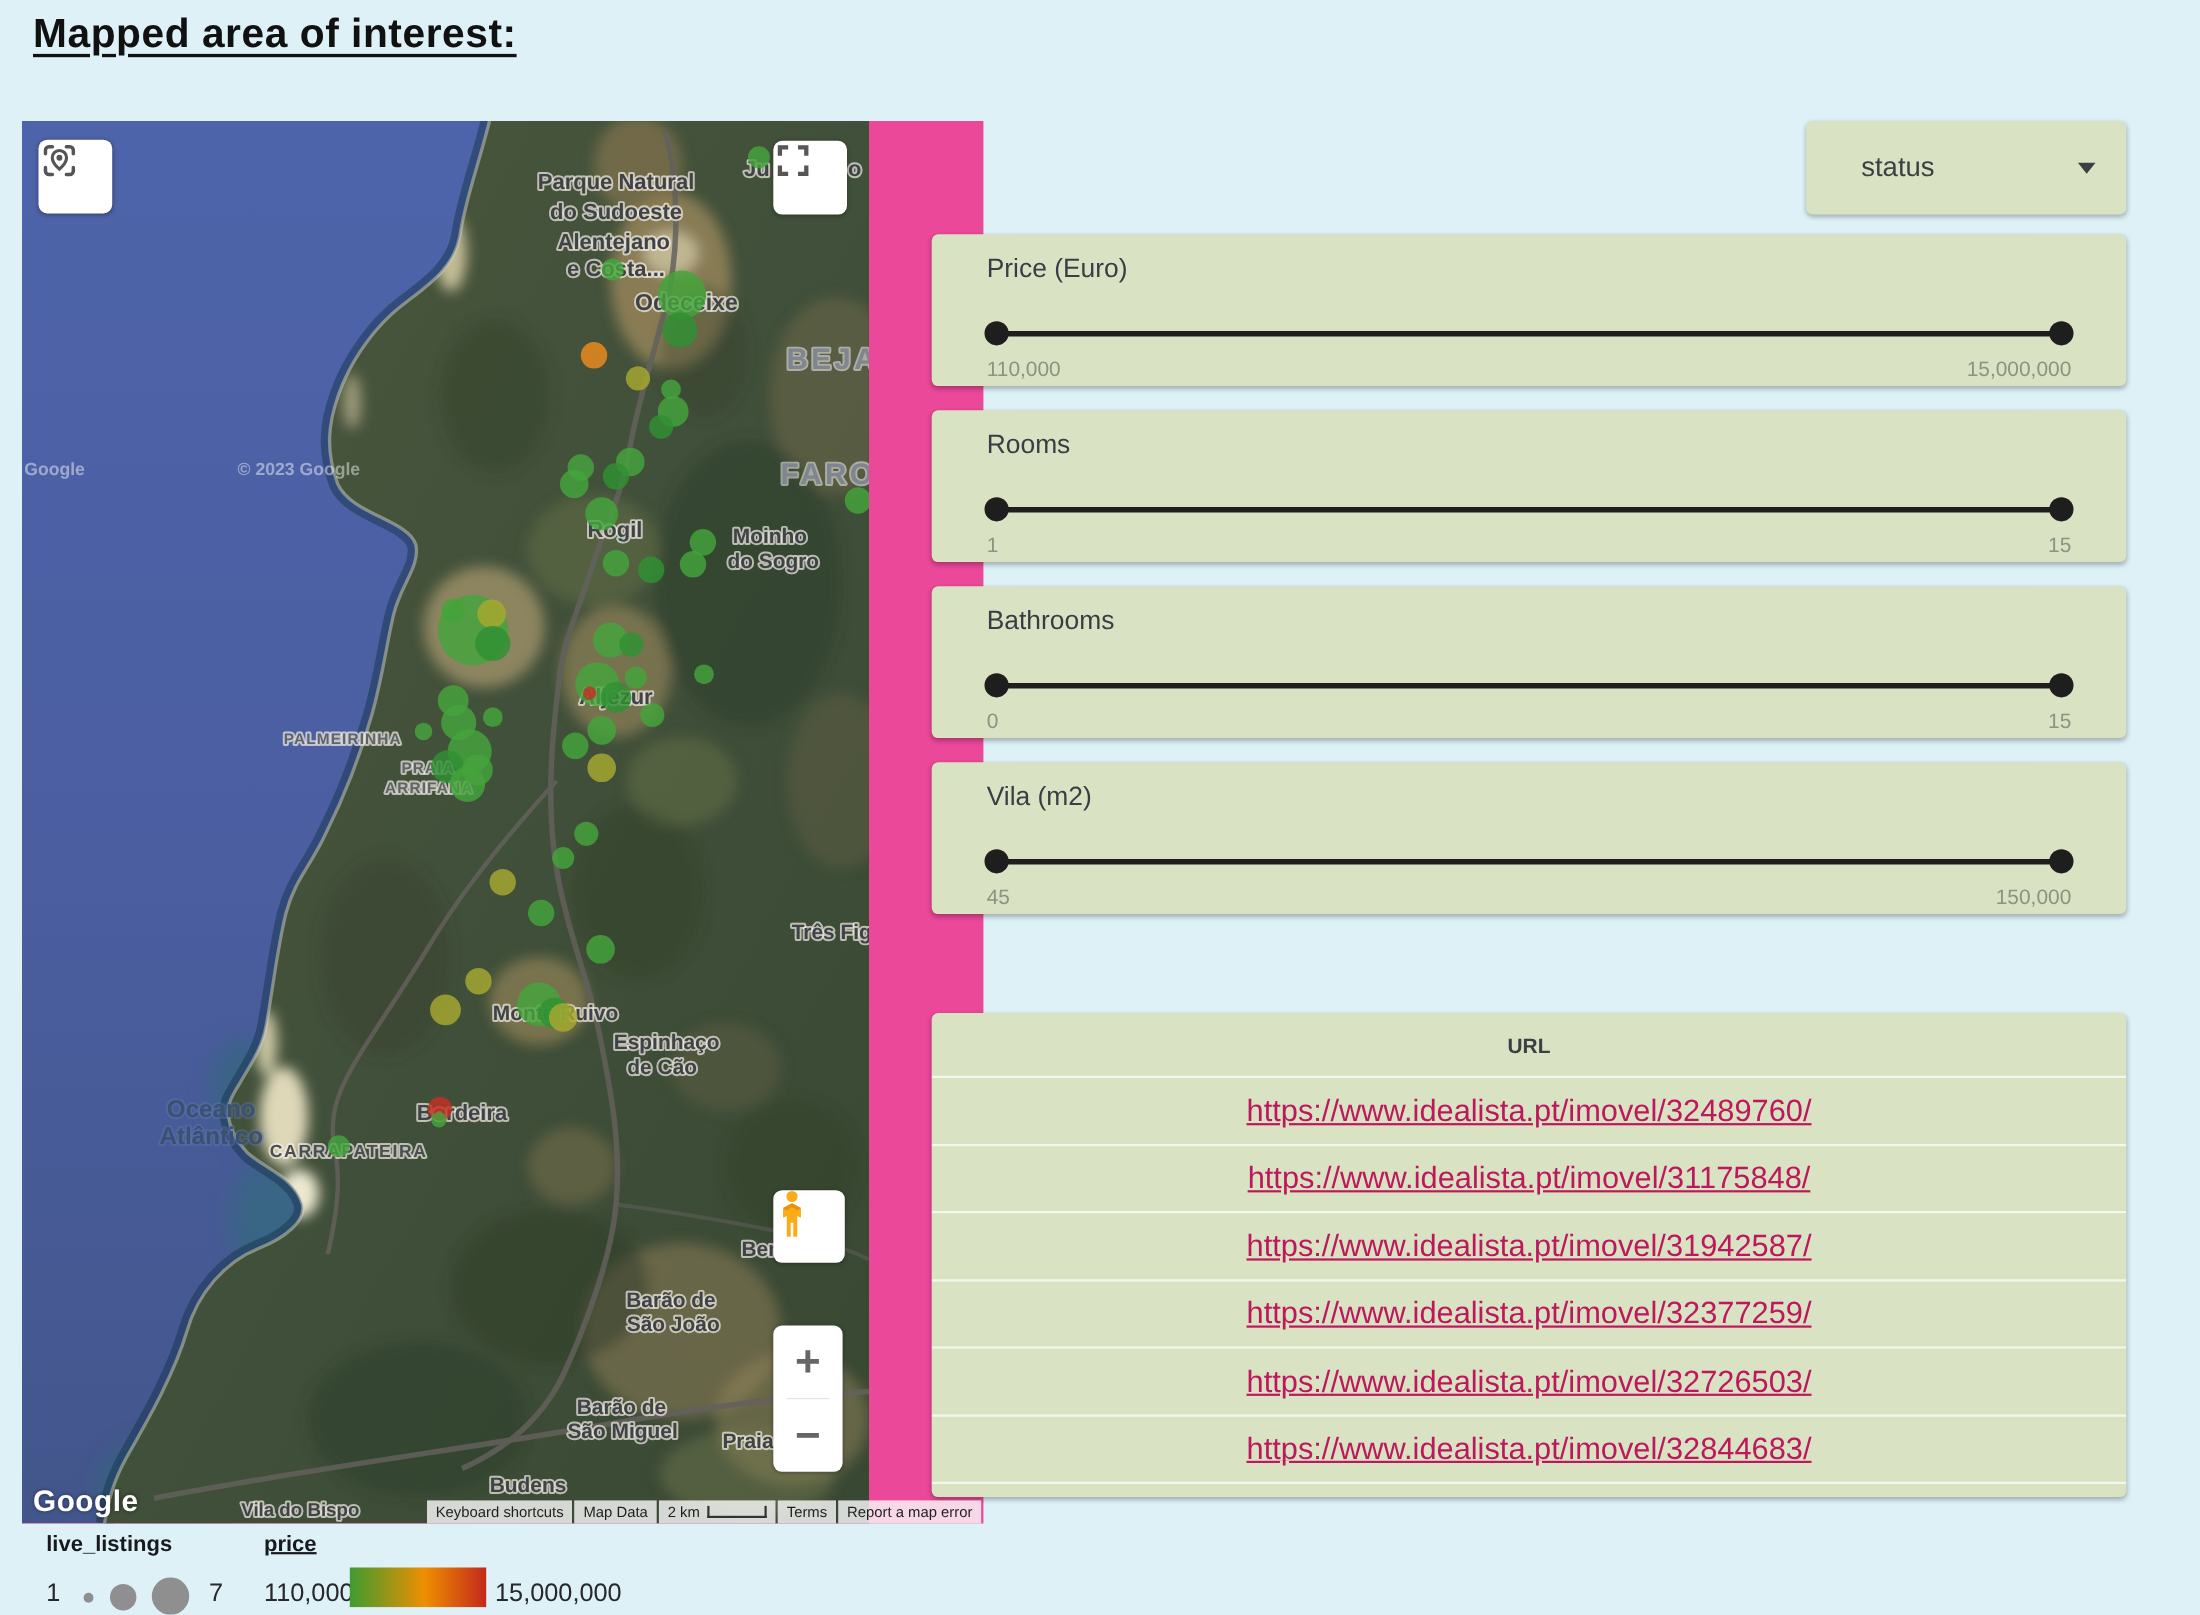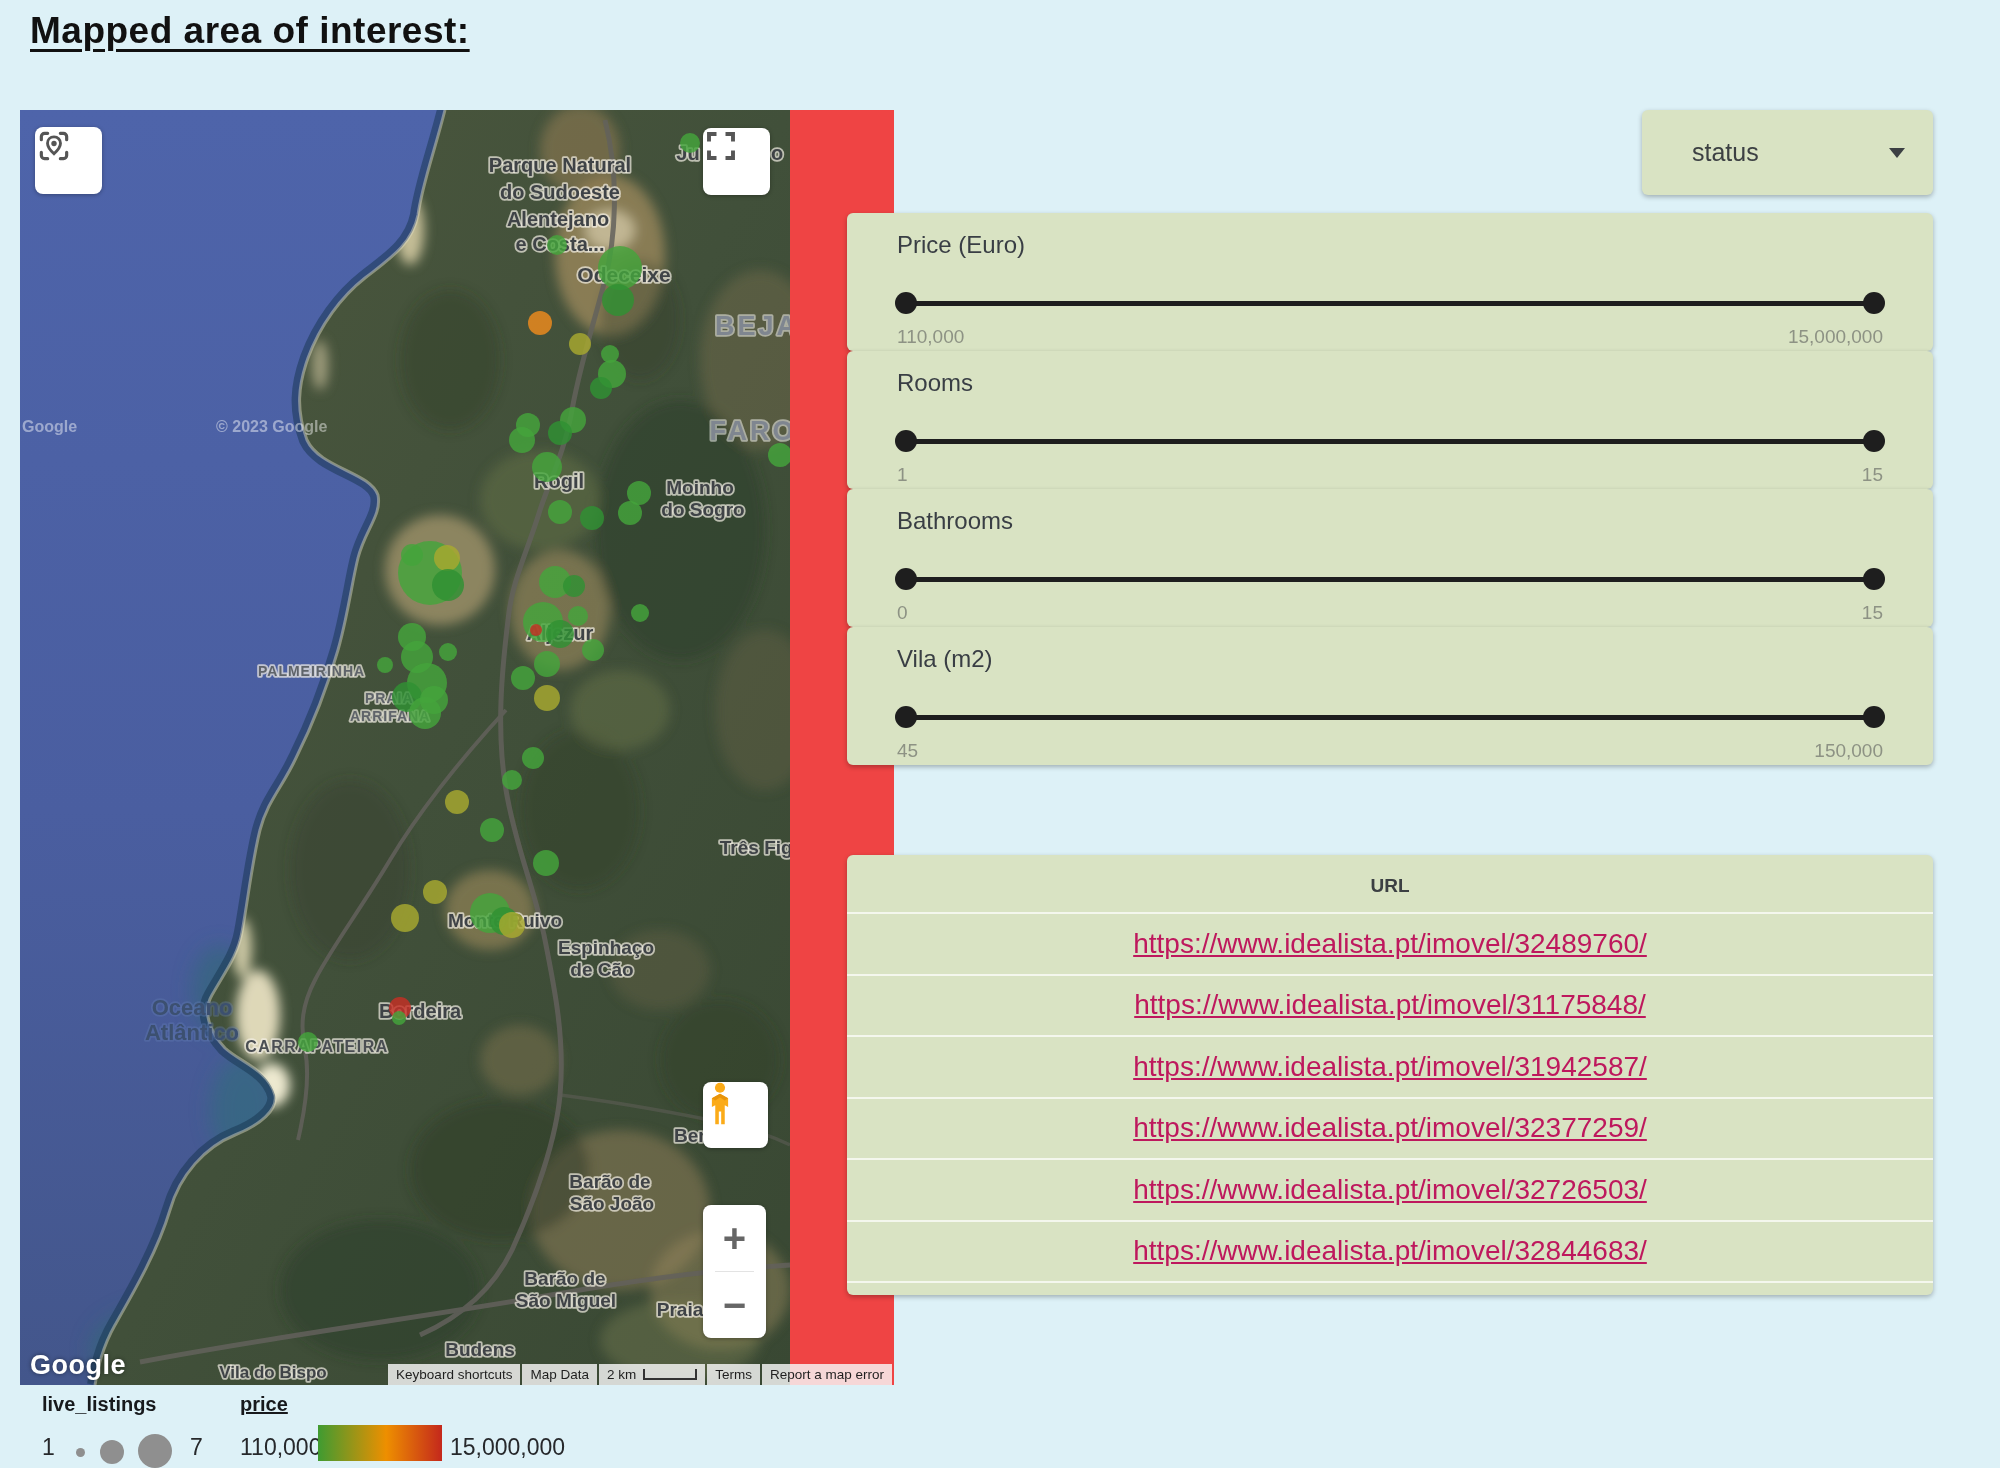--- a/index.html
+++ b/index.html
@@ -1,20 +1,20 @@
 <!DOCTYPE html>
 <html><head>
 <meta charset="utf-8">
 <style>
   html,body{margin:0;padding:0;}
   body{width:2000px;height:1468px;background:#ddf1f7;font-family:"Liberation Sans",sans-serif;position:relative;overflow:hidden;}
   .page-title{position:absolute;left:30px;top:10px;font-size:37px;font-weight:bold;color:#111;
     text-decoration:underline;text-decoration-thickness:3px;text-underline-offset:6px;letter-spacing:.5px;}
   
-  .map{position:absolute;left:20px;top:110px;width:874px;height:1275px;background:#ef4444;overflow:hidden;}
+  .map{position:absolute;left:20px;top:110px;width:874px;height:1275px;background:#ec4899;overflow:hidden;}
   .map svg{position:absolute;left:0;top:0;}
   .map-btn{position:absolute;background:#fff;border-radius:8px;box-shadow:0 1px 4px rgba(0,0,0,.3);
     display:flex;align-items:center;justify-content:center;z-index:3;cursor:pointer;}
   .btn-locate{left:15px;top:17px;width:67px;height:67px;}
   .btn-fullscreen{left:683px;top:18px;width:67px;height:67px;}
   .btn-pegman{left:683px;top:972px;width:65px;height:66px;}
   .zoomctl{position:absolute;left:683px;top:1095px;width:63px;height:133px;background:#fff;border-radius:8px;
     box-shadow:0 1px 4px rgba(0,0,0,.3);z-index:3;display:flex;flex-direction:column;}
   .zoomctl .zbtn{flex:1;display:flex;align-items:center;justify-content:center;font-size:40px;font-weight:bold;color:#666;cursor:pointer;line-height:1;}
   .zoomctl .zdiv{height:1px;background:#e3e3e3;margin:0 12px;}
@@ -26,21 +26,21 @@
   .scalebar{display:inline-block;width:50px;height:9px;border-left:2px solid #333;border-right:2px solid #333;
     border-bottom:2px solid #333;margin-left:7px;}
   
   .right-col{position:absolute;left:847px;top:110px;width:1086px;}
   .card{background:#d9e3c3;border-radius:6px;box-shadow:0 2px 5px rgba(0,0,0,.28);}
   .status-box{width:291px;height:85px;margin-left:auto;display:flex;align-items:center;
     padding:0 28px 0 50px;box-sizing:border-box;cursor:pointer;}
   .status-box .lbl{font-size:25px;color:#3c4043;}
   .caret{margin-left:auto;width:0;height:0;border-left:8px solid transparent;border-right:8px solid transparent;
     border-top:10px solid #3c4043;}
-  .slider-card{height:138px;box-sizing:border-box;padding:18px 50px 0 50px;}
+  .slider-card{height:138px;margin-top:22px;box-sizing:border-box;padding:18px 50px 0 50px;}
   .slider-card:first-of-type{margin-top:18px;}
   .slider-label{font-size:24px;color:#393e44;}
   .slider{position:relative;height:22px;margin-top:33px;cursor:pointer;}
   .slider .track{position:absolute;left:8px;right:8px;top:9px;height:5px;background:#1e1e1e;border-radius:3px;}
   .slider .handle{position:absolute;top:0;width:22px;height:22px;border-radius:50%;background:#1e1e1e;cursor:grab;}
   .slider .handle.left{left:-2px;} .slider .handle.right{right:-2px;}
   .range-row{display:flex;justify-content:space-between;margin-top:12px;font-size:19px;color:#8d9284;}
   .url-card{margin-top:90px;height:440px;overflow:hidden;}
   .url-header{text-align:center;padding-top:20px;height:37px;font-size:19px;font-weight:bold;color:#3c4043;}
   .url-row{height:59.5px;border-top:2px solid rgba(255,255,255,.7);display:flex;align-items:center;justify-content:center;}

